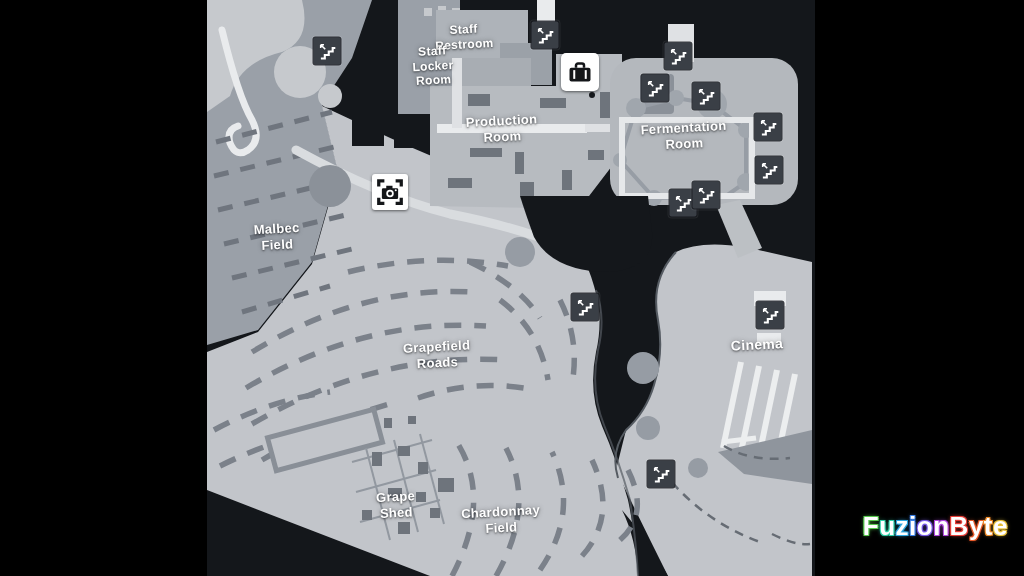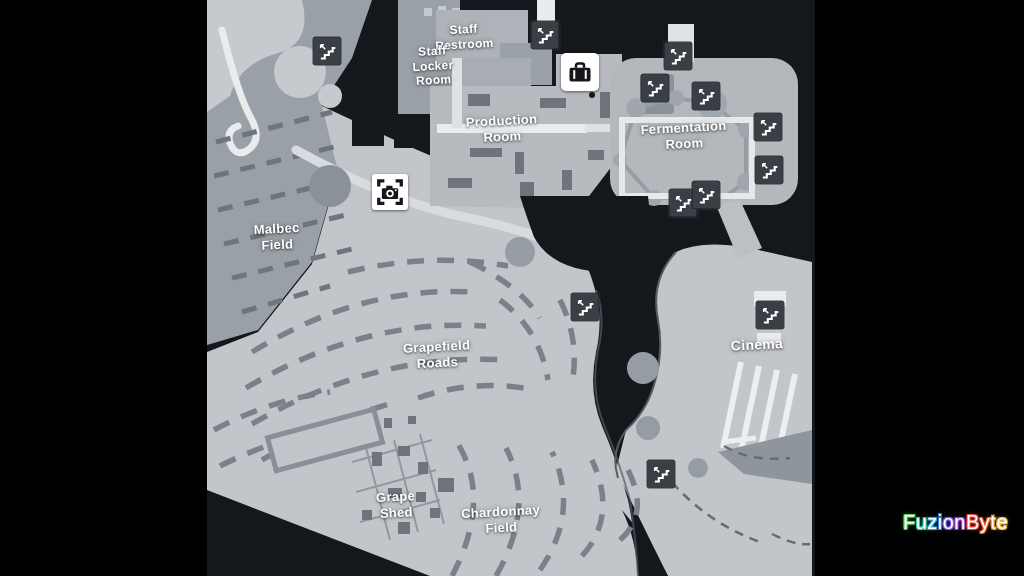--- a/index.html
+++ b/index.html
@@ -15,21 +15,21 @@
   .icon{position:absolute;display:flex;align-items:center;justify-content:center;
         transform:translate(-50%,-50%);}
   .icon.stairs{width:27px;height:27px;background:#3a3f46;border-radius:2px;
         box-shadow:0 0 0 1px rgba(20,23,27,.8),0 0 0 2px rgba(255,255,255,.07);}
   .icon.stairs svg{width:21px;height:21px;}
   .icon.white{background:#fff;border-radius:5px;box-shadow:0 1px 3px rgba(0,0,0,.55);}
   .icon.briefcase{width:38px;height:38px;}
   .icon.briefcase svg{width:30px;height:30px;}
   .icon.camera{width:36px;height:36px;border-radius:3px;}
   .icon.camera svg{width:30px;height:30px;}
-  .watermark{position:absolute;right:16px;top:511px;font-size:20px;font-weight:400;
+  .watermark{position:absolute;right:16px;top:511px;font-size:26px;font-weight:700;
         letter-spacing:.5px;white-space:nowrap;margin-left:38px;}
   .watermark span{color:#fff;}
 </style>
 </head>
 <body>
 
 <div id="stage">
 
   <svg id="map-svg" width="1024" height="576" viewBox="0 0 1024 576">
 

